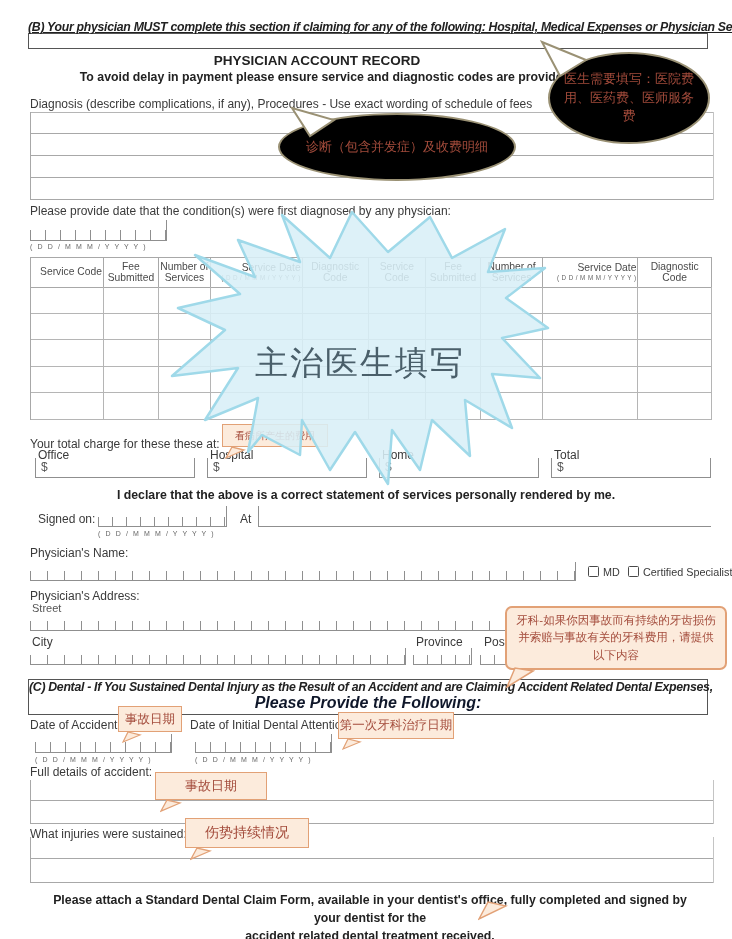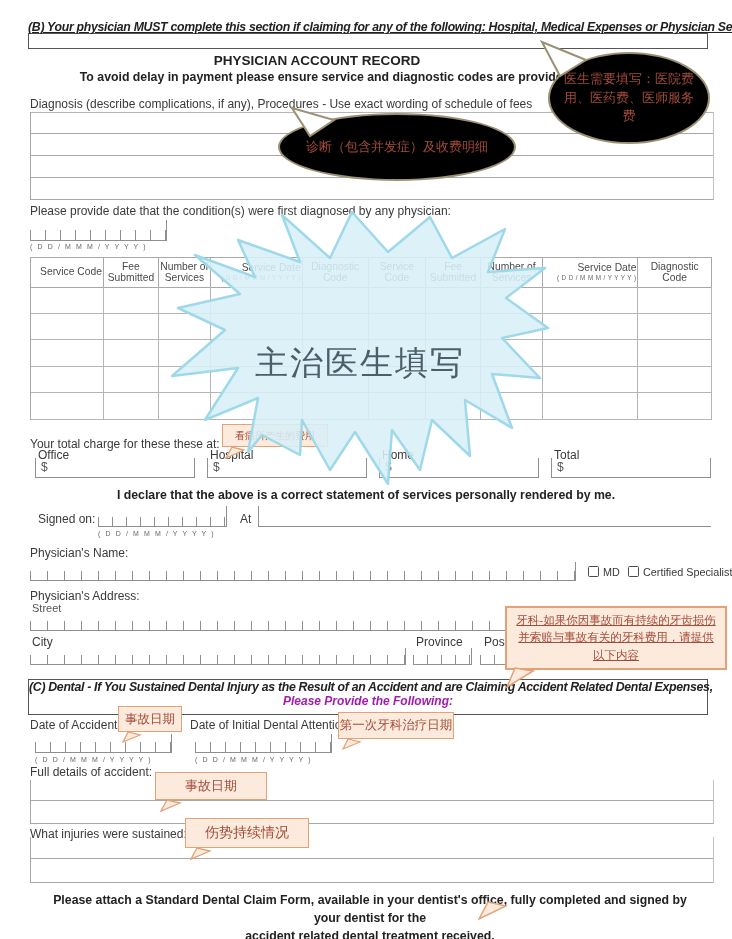--- a/index.html
+++ b/index.html
@@ -34,21 +34,21 @@
   
   .money{border:1px solid #8f8f8f;border-top:none;height:20px;font-size:12px;color:#555;
          padding:2px 0 0 5px;box-sizing:border-box;}
   
   .bubble{border:2px solid #9a9174;border-radius:50%;background:#000000;color:#a34b3b;
           display:flex;align-items:center;justify-content:center;text-align:center;
           font-size:13px;line-height:1.45;padding:6px 14px;box-sizing:border-box;z-index:10;}
   
   .note{border:1.5px solid #e2a176;background:#fcebdc;color:#a34b3b;text-align:center;
         display:flex;align-items:center;justify-content:center;z-index:10;box-sizing:border-box;}
-  .note.round{border-radius:0;border-width:2px;text-decoration:underline;}
+  .note.round{border-radius:7px;border-width:2px;}
   
   .burst-text{z-index:16;text-align:center;color:#4a5f6a;font-size:33px;letter-spacing:2px;white-space:nowrap;}
   .cb{display:inline-block;width:9px;height:9px;border:1.5px solid #4a4a4a;border-radius:1.5px;
       background:#fff;vertical-align:-1px;margin-right:4px;}
   .chk-lbl{font-size:10.8px;color:#3a3a3a;white-space:nowrap;}
   svg.tail{position:absolute;z-index:11;}
   svg.burst{position:absolute;z-index:15;}
 </style>
 </head>
 <body>
@@ -225,21 +225,21 @@
        background-image:repeating-linear-gradient(90deg,#8f8f8f 0,#8f8f8f 1px,transparent 1px,transparent 14px);"></div>
 
   <div class="abs note round" style="left:505px;top:606px;width:222px;height:64px;font-size:11.5px;line-height:1.5;padding:2px 8px;">牙科-如果你因事故而有持续的牙齿损伤并索赔与事故有关的牙科费用，请提供以下内容</div>
   <svg class="tail" style="left:505px;top:667px;" width="30" height="22">
     <polygon points="2,20 10,1 28,4" fill="#fcebdc" stroke="#e2a176" stroke-width="1.5"></polygon>
   </svg>
 
   <div class="abs" style="left:28px;top:679px;width:678px;height:34px;border:1px solid #555;
        display:flex;flex-direction:column;">
     <div class="center" style="font-size:12.3px;font-weight:bold;font-style:italic;color:#222;letter-spacing:-0.3px;white-space:nowrap;">(C) Dental - If You Sustained Dental Injury as the Result of an Accident and are Claiming Accident Related Dental Expenses,</div>
-    <div class="center" style="font-size:12px;font-weight:bold;font-style:italic;color:#a21caf;">Please Provide the Following:</div>
+    <div class="center" style="font-size:16px;font-weight:bold;font-style:italic;color:#0f172a;">Please Provide the Following:</div>
   </div>
 
   <div class="abs lbl" style="left:30px;top:718px;">Date of Accident:</div>
   <div class="abs note" style="left:118px;top:706px;width:64px;height:26px;font-size:12.5px;">事故日期</div>
   <svg class="tail" style="left:122px;top:731px;" width="20" height="13">
     <polygon points="1,11 6,1 18,4" fill="#fcebdc" stroke="#e2a176" stroke-width="1.2"></polygon>
   </svg>
   <div class="abs lbl" style="left:190px;top:718px;">Date of Initial Dental Attention:</div>
   <div class="abs note" style="left:338px;top:712px;width:116px;height:27px;font-size:12.5px;">第一次牙科治疗日期</div>
   <svg class="tail" style="left:342px;top:738px;" width="20" height="13">

